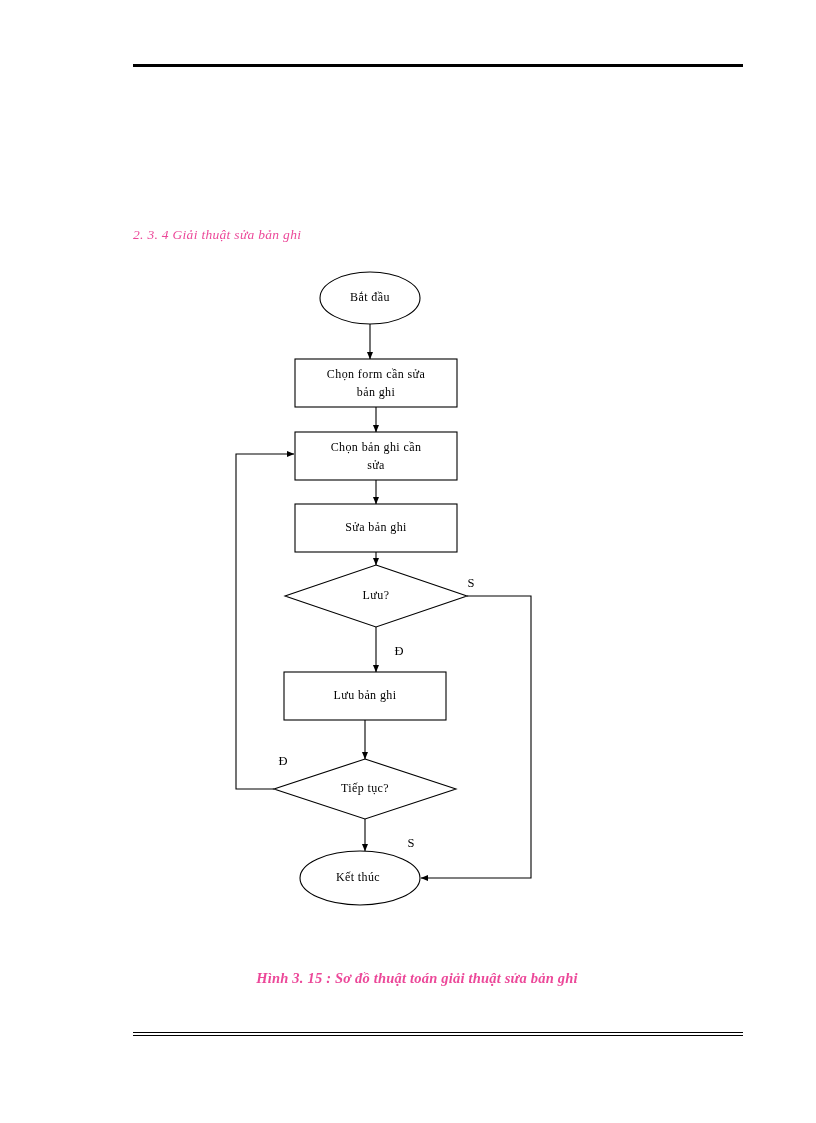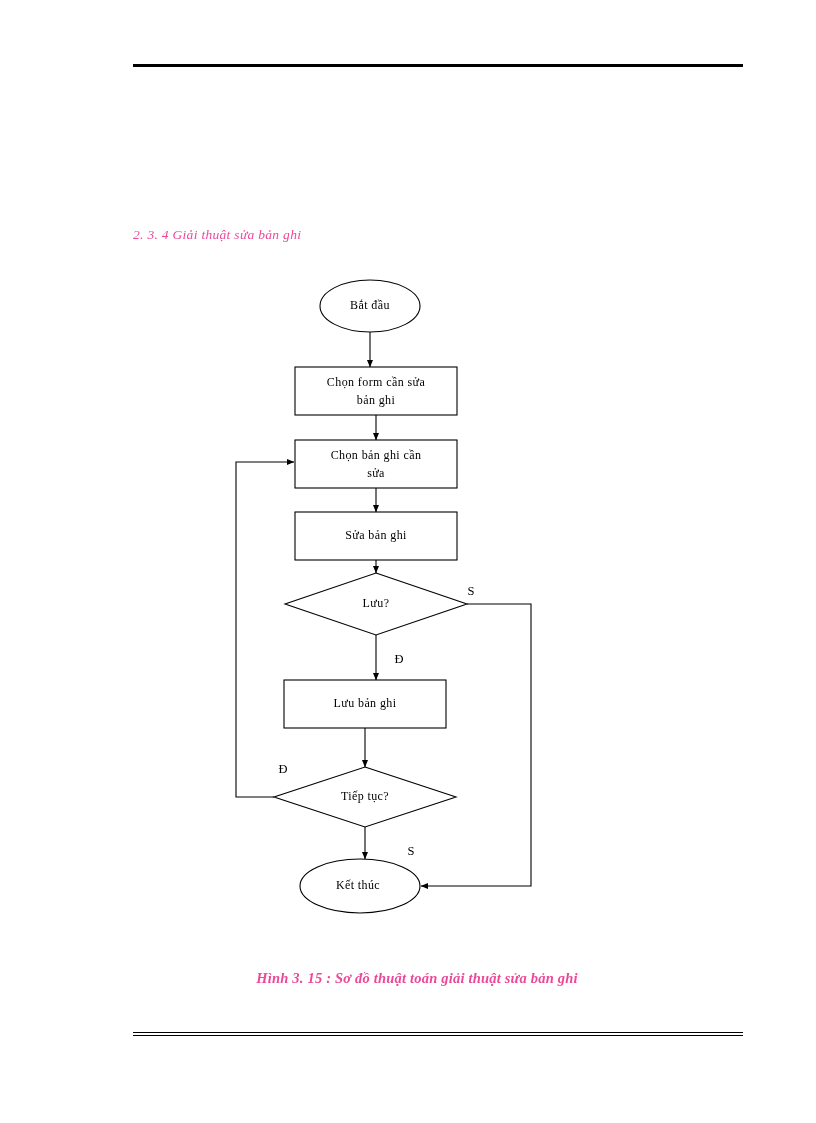--- a/index.html
+++ b/index.html
@@ -60,21 +60,21 @@
     font-size: 14.5px;
     font-style: italic;
     font-weight: bold;
     letter-spacing: 0.2px;
   }
 
   
   .flowchart {
     position: absolute;
     left: 0;
-    top: 12px;
+    top: 4px;
     width: 816px;
     height: 993px;
   }
   .flowchart svg { display: block; }
 
   .node-shape {
     fill: #ffffff;
     stroke: #000000;
     stroke-width: 1.1;
   }

